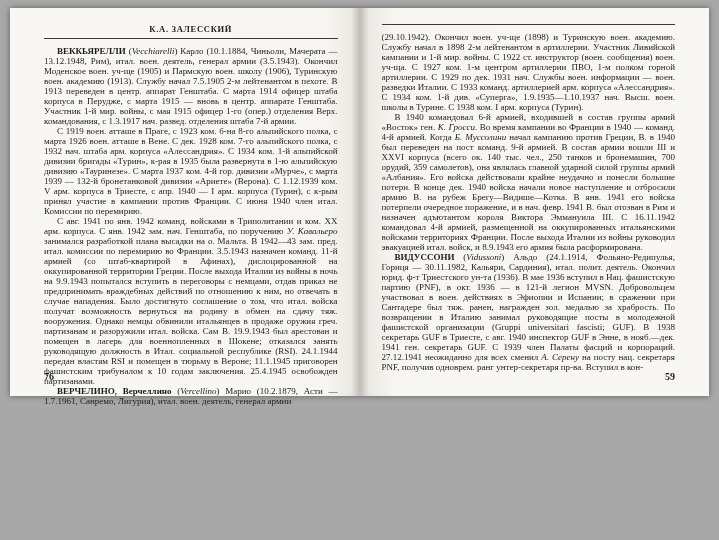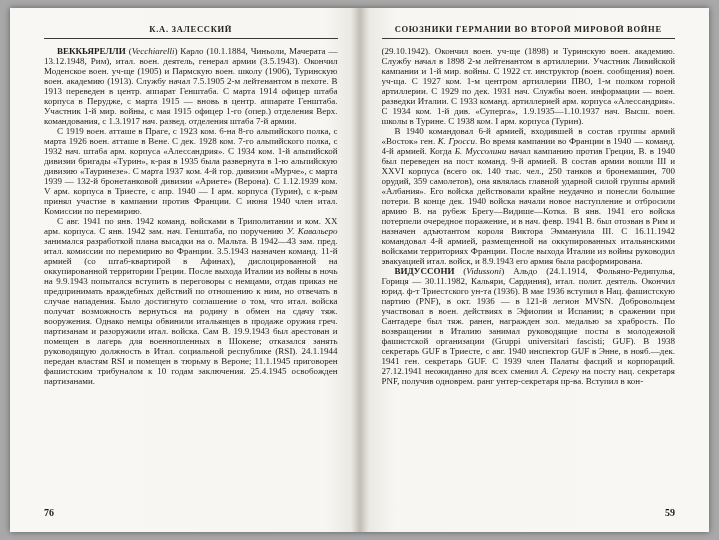--- a/index.html
+++ b/index.html
@@ -7,21 +7,21 @@
     position: relative;
     width: 719px;
     height: 540px;
     background: #a8a8a8;
     overflow: hidden;
     font-family: "Liberation Serif", "DejaVu Serif", serif;
   }
   .spread {
     position: absolute;
     left: 10px; top: 8px;
-    width: 699px; height: 524px;
+    width: 699px; height: 388px;
     display: flex;
     box-shadow: 0 0 6px rgba(0,0,0,0.45);
     background: #f9a8d4;
   }
   .page {
     position: relative;
     width: 50%;
     height: 100%;
     color: #1c1c1c;
     box-sizing: border-box;
@@ -79,26 +79,26 @@
 <div class="screenshot">
   <div class="spread">
 
     <div class="page left">
       <div class="running-head">К.А. ЗАЛЕССКИЙ</div>
       <div class="head-rule"></div>
       <div class="body-text">
           <p class="para indent"><span class="b">ВЕККЬЯРЕЛЛИ</span><span> (</span><span class="i">Vecchiarelli</span><span>) Карло (10.1.1884, Чиньоли, Мачерата — 13.12.1948, Рим), итал. воен. деятель, генерал армии (3.5.1943). Окончил Моденское воен. уч-ще (1905) и Пармскую воен. школу (1906), Туринскую воен. академию (1913). Службу начал 7.5.1905 2-м лейтенантом в пехоте. В 1913 переведен в центр. аппарат Генштаба. С марта 1914 офицер штаба корпуса в Перудже, с марта 1915 — вновь в центр. аппарате Генштаба. Участник 1-й мир. войны, с мая 1915 офицер 1-го (опер.) отделения Верх. командования, с 1.3.1917 нач. развед. отделения штаба 7-й армии.</span></p>
           <p class="para indent"><span>С 1919 воен. атташе в Праге, с 1923 ком. б-на 8-го альпийского полка, с марта 1926 воен. атташе в Вене. С дек. 1928 ком. 7-го альпийского полка, с 1932 нач. штаба арм. корпуса «Алессандрия». С 1934 ком. 1-й альпийской дивизии бригады «Турин», к-рая в 1935 была развернута в 1-ю альпийскую дивизию «Тауринезе». С марта 1937 ком. 4-й гор. дивизии «Мурче», с марта 1939 — 132-й бронетанковой дивизии «Ариете» (Верона). С 1.12.1939 ком. V арм. корпуса в Триесте, с апр. 1940 — I арм. корпуса (Турин), с к-рым принял участие в кампании против Франции. С июня 1940 член итал. Комиссии по перемирию.</span></p>
           <p class="para indent"><span>С авг. 1941 по янв. 1942 команд. войсками в Триполитании и ком. XX арм. корпуса. С янв. 1942 зам. нач. Генштаба, по поручению </span><span class="i">У. Кавальеро</span><span> занимался разработкой плана высадки на о. Мальта. В 1942—43 зам. пред. итал. комиссии по перемирию во Франции. 3.5.1943 назначен команд. 11-й армией (со штаб-квартирой в Афинах), дислоцированной на оккупированной территории Греции. После выхода Италии из войны в ночь на 9.9.1943 попытался вступить в переговоры с немцами, отдав приказ не предпринимать враждебных действий по отношению к ним, но отвечать в случае нападения. Было достигнуто соглашение о том, что итал. войска получат возможность вернуться на родину в обмен на сдачу тяж. вооружения. Однако немцы обвинили итальянцев в продаже оружия греч. партизанам и разоружили итал. войска. Сам В. 19.9.1943 был арестован и помещен в лагерь для военнопленных в Шокене; отказался занять руководящую должность в Итал. социальной республике (RSI). 24.1.1944 передан властям RSI и помещен в тюрьму в Вероне; 11.1.1945 приговорен фашистским трибуналом к 10 годам заключения. 25.4.1945 освобожден партизанами.</span></p>
+          <p class="para indent"><span class="b">ВЕРЧЕЛИНО, Верчеллино</span><span> (</span><span class="i">Vercellino</span><span>) Марио (10.2.1879, Асти — 1.7.1961, Санремо, Лигурия), итал. воен. деятель, генерал армии</span></p>
         </div>
       <div class="page-num">76</div>
     </div>
 
     <div class="page right">
-      <div class="running-head">СОЮЗНИКИ ГЕРМАНИИ ВО ВТОРОЙ МИРОВОЙ ВОЙНЕ</div>
       <div class="head-rule"></div>
       <div class="body-text">
           <p class="para"><span>(29.10.1942). Окончил воен. уч-ще (1898) и Туринскую воен. академию. Службу начал в 1898 2-м лейтенантом в артиллерии. Участник Ливийской кампании и 1-й мир. войны. С 1922 ст. инструктор (воен. сообщения) воен. уч-ща. С 1927 ком. 1-м центром артиллерии ПВО, 1-м полком горной артиллерии. С 1929 по дек. 1931 нач. Службы воен. информации — воен. разведки Италии. С 1933 команд. артиллерией арм. корпуса «Алессандрия». С 1934 ком. 1-й див. «Суперга», 1.9.1935—1.10.1937 нач. Высш. воен. школы в Турине. С 1938 ком. I арм. корпуса (Турин).</span></p>
           <p class="para indent"><span>В 1940 командовал 6-й армией, входившей в состав группы армий «Восток» ген. </span><span class="i">К. Гросси</span><span>. Во время кампании во Франции в 1940 — команд. 4-й армией. Когда </span><span class="i">Б. Муссолини</span><span> начал кампанию против Греции, В. в 1940 был переведен на пост команд. 9-й армией. В состав армии вошли III и XXVI корпуса (всего ок. 140 тыс. чел., 250 танков и бронемашин, 700 орудий, 359 самолетов), она являлась главной ударной силой группы армий «Албания». Его войска действовали крайне неудачно и понесли большие потери. В конце дек. 1940 войска начали новое наступление и отбросили армию В. на рубеж Брегу—Видише—Котка. В янв. 1941 его войска потерпели очередное поражение, и в нач. февр. 1941 В. был отозван в Рим и назначен адъютантом короля Виктора Эммануила III. С 16.11.1942 командовал 4-й армией, размещенной на оккупированных итальянскими войсками территориях Франции. После выхода Италии из войны руководил эвакуацией итал. войск, и 8.9.1943 его армия была расформирована.</span></p>
           <p class="para indent"><span class="b">ВИДУССОНИ</span><span> (</span><span class="i">Vidussoni</span><span>) Альдо (24.1.1914, Фольяно-Редипулья, Гориця — 30.11.1982, Кальяри, Сардиния), итал. полит. деятель. Окончил юрид. ф-т Триестского ун-та (1936). В мае 1936 вступил в Нац. фашистскую партию (PNF), в окт. 1936 — в 121-й легион MVSN. Добровольцем участвовал в воен. действиях в Эфиопии и Испании; в сражении при Сантадере был тяж. ранен, награжден зол. медалью за храбрость. По возвращении в Италию занимал руководящие посты в молодежной фашистской организации (Gruppi universitari fascisti; GUF). В 1938 секретарь GUF в Триесте, с авг. 1940 инспектор GUF в Энне, в нояб.—дек. 1941 ген. секретарь GUF. С 1939 член Палаты фасций и корпораций. 27.12.1941 неожиданно для всех сменил </span><span class="i">А. Серену</span><span> на посту нац. секретаря PNF, получив одноврем. ранг унтер-секретаря пр-ва. Вступил в кон-</span></p>
         </div>
       <div class="page-num">59</div>
     </div>
 
     <div class="spine"></div>

